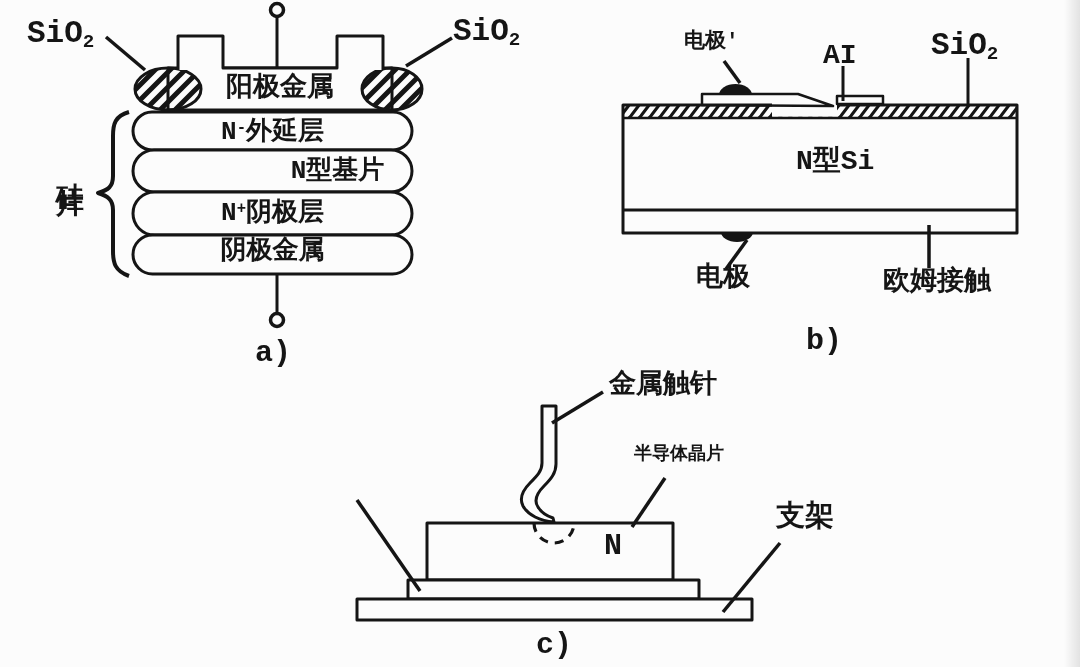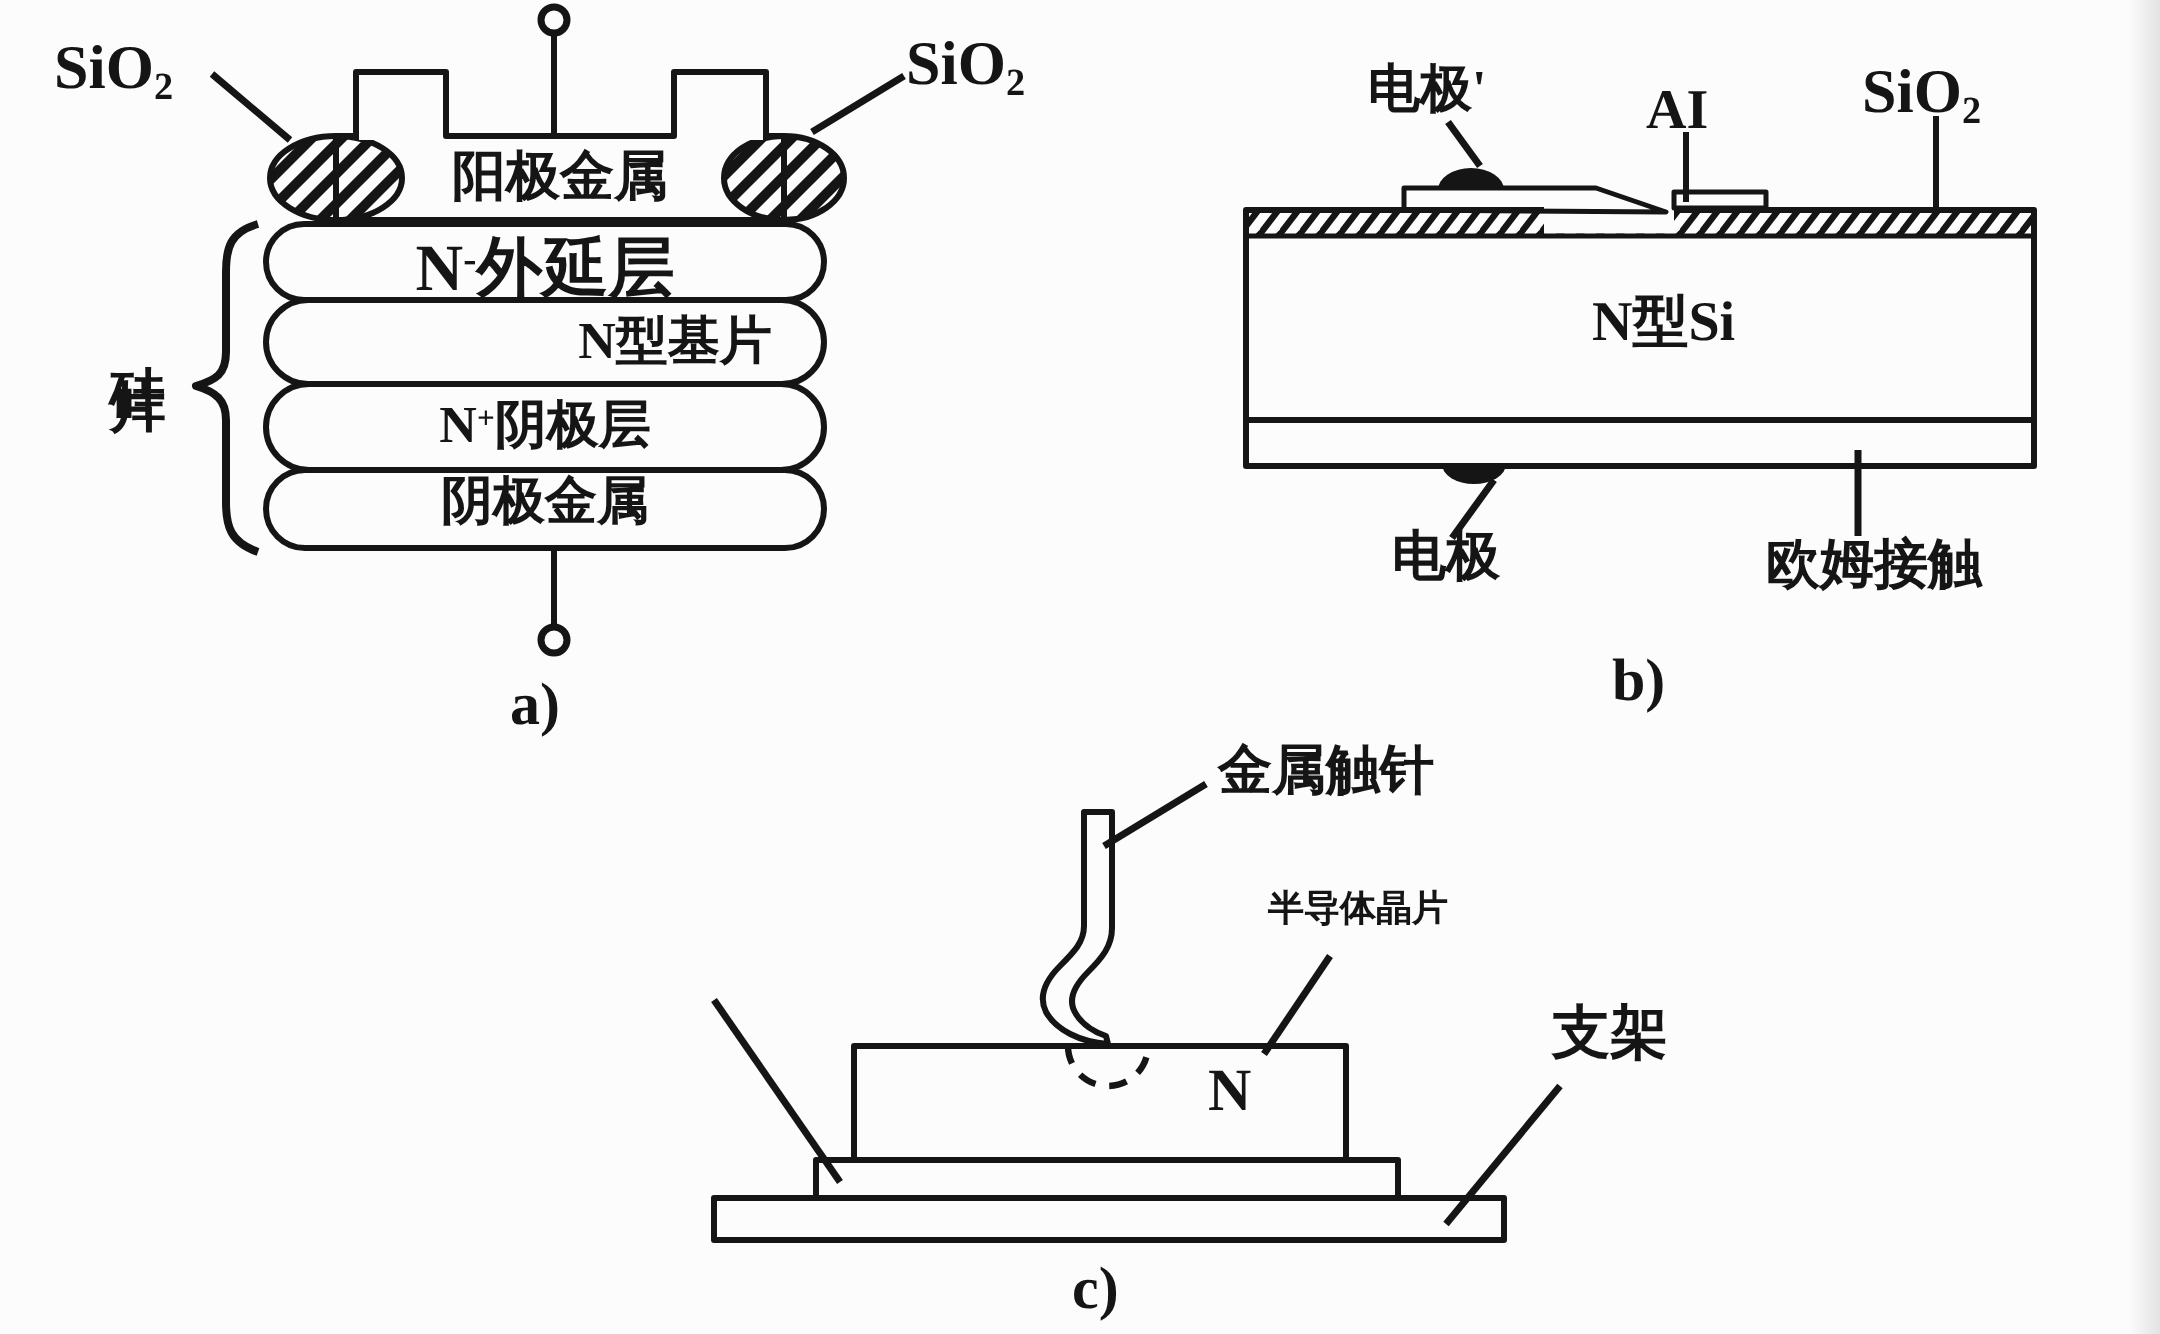--- a/index.html
+++ b/index.html
@@ -1,20 +1,20 @@
 <!DOCTYPE html>
 <html style="--ink: #151515; --paper: #fcfcfc;"><head>
 <meta charset="utf-8">
 <style>
   :root{ --ink:#151515; --paper:#fcfcfc; }
   html,body{margin:0;padding:0;background:#e9e9e9;}
   .stage{
     position:relative; width:1080px; height:667px; overflow:hidden;
     background:var(--paper); color:var(--ink);
-    font-family:Liberation Serif, serif; font-weight:bold;
+    font-family:Liberation Mono, monospace; font-weight:bold;
   }
   .stage svg{position:absolute;left:0;top:0;color:var(--ink);}
   .lbl{
     position:absolute; white-space:nowrap; line-height:1.08; color:var(--ink);
     font-weight:bold; letter-spacing:0px;
   }
   .sub{font-size:0.62em; vertical-align:-0.28em;}
   .sup{font-size:0.60em; vertical-align:0.45em;}
   .center{text-align:center;}
   .vert{writing-mode:vertical-rl; text-orientation:upright; letter-spacing:6px;}
@@ -94,37 +94,37 @@
   </svg>
 
   <div class="lbl" style="left:27px; top:17px; font-size:31px;">
     <span>SiO</span><span class="sub">2</span>
   </div>
   <div class="lbl" style="left:453px; top:15px; font-size:31px;">
     <span>SiO</span><span class="sub">2</span>
   </div>
   <div class="lbl center" style="left:168px; top:74px; width:224px; font-size:27px;">阳极金属</div>
 
-  <div class="lbl center" style="left:133px; top:118px; width:279px; font-size:33px;">
+  <div class="lbl center" style="left:133px; top:118px; width:279px; font-size:26px;">
     <span>N</span><span class="sup">-</span><span>外延层</span>
   </div>
   <div class="lbl center" style="left:133px; top:157px; width:313px; font-size:26px;padding-left:48px;">
     <span>N型基片</span><span class="sup"></span><span></span>
   </div>
   <div class="lbl center" style="left:133px; top:199px; width:279px; font-size:26px;">
     <span>N</span><span class="sup">+</span><span>阴极层</span>
   </div>
   <div class="lbl center" style="left:133px; top:237px; width:279px; font-size:26px;">
     <span>阴极金属</span><span class="sup"></span><span></span>
   </div>
 
   <div class="lbl vert" style="left:52px; top:160px; font-size:28px;">硅片</div>
   <div class="lbl" style="left:255px; top:337px; font-size:30px;">a)</div>
 
-  <div class="lbl" style="left:684px; top:31px; font-size:26px;text-align:right;">电极'</div>
+  <div class="lbl" style="left:684px; top:31px; font-size:21px;text-align:right;">电极'</div>
   <div class="lbl" style="left:823px; top:41px; font-size:28px;">AI</div>
   <div class="lbl" style="left:931px; top:29px; font-size:31px;">
     <span>SiO</span><span class="sub">2</span>
   </div>
   <div class="lbl" style="left:796px; top:147px; font-size:28px;">N型Si</div>
   <div class="lbl" style="left:696px; top:264px; font-size:27px;text-align:center;">电极</div>
   <div class="lbl" style="left:883px; top:268px; font-size:27px;">欧姆接触</div>
   <div class="lbl" style="left:806px; top:325px; font-size:30px;">b)</div>
 
   <div class="lbl" style="left:609px; top:371px; font-size:27px;">金属触针</div>

